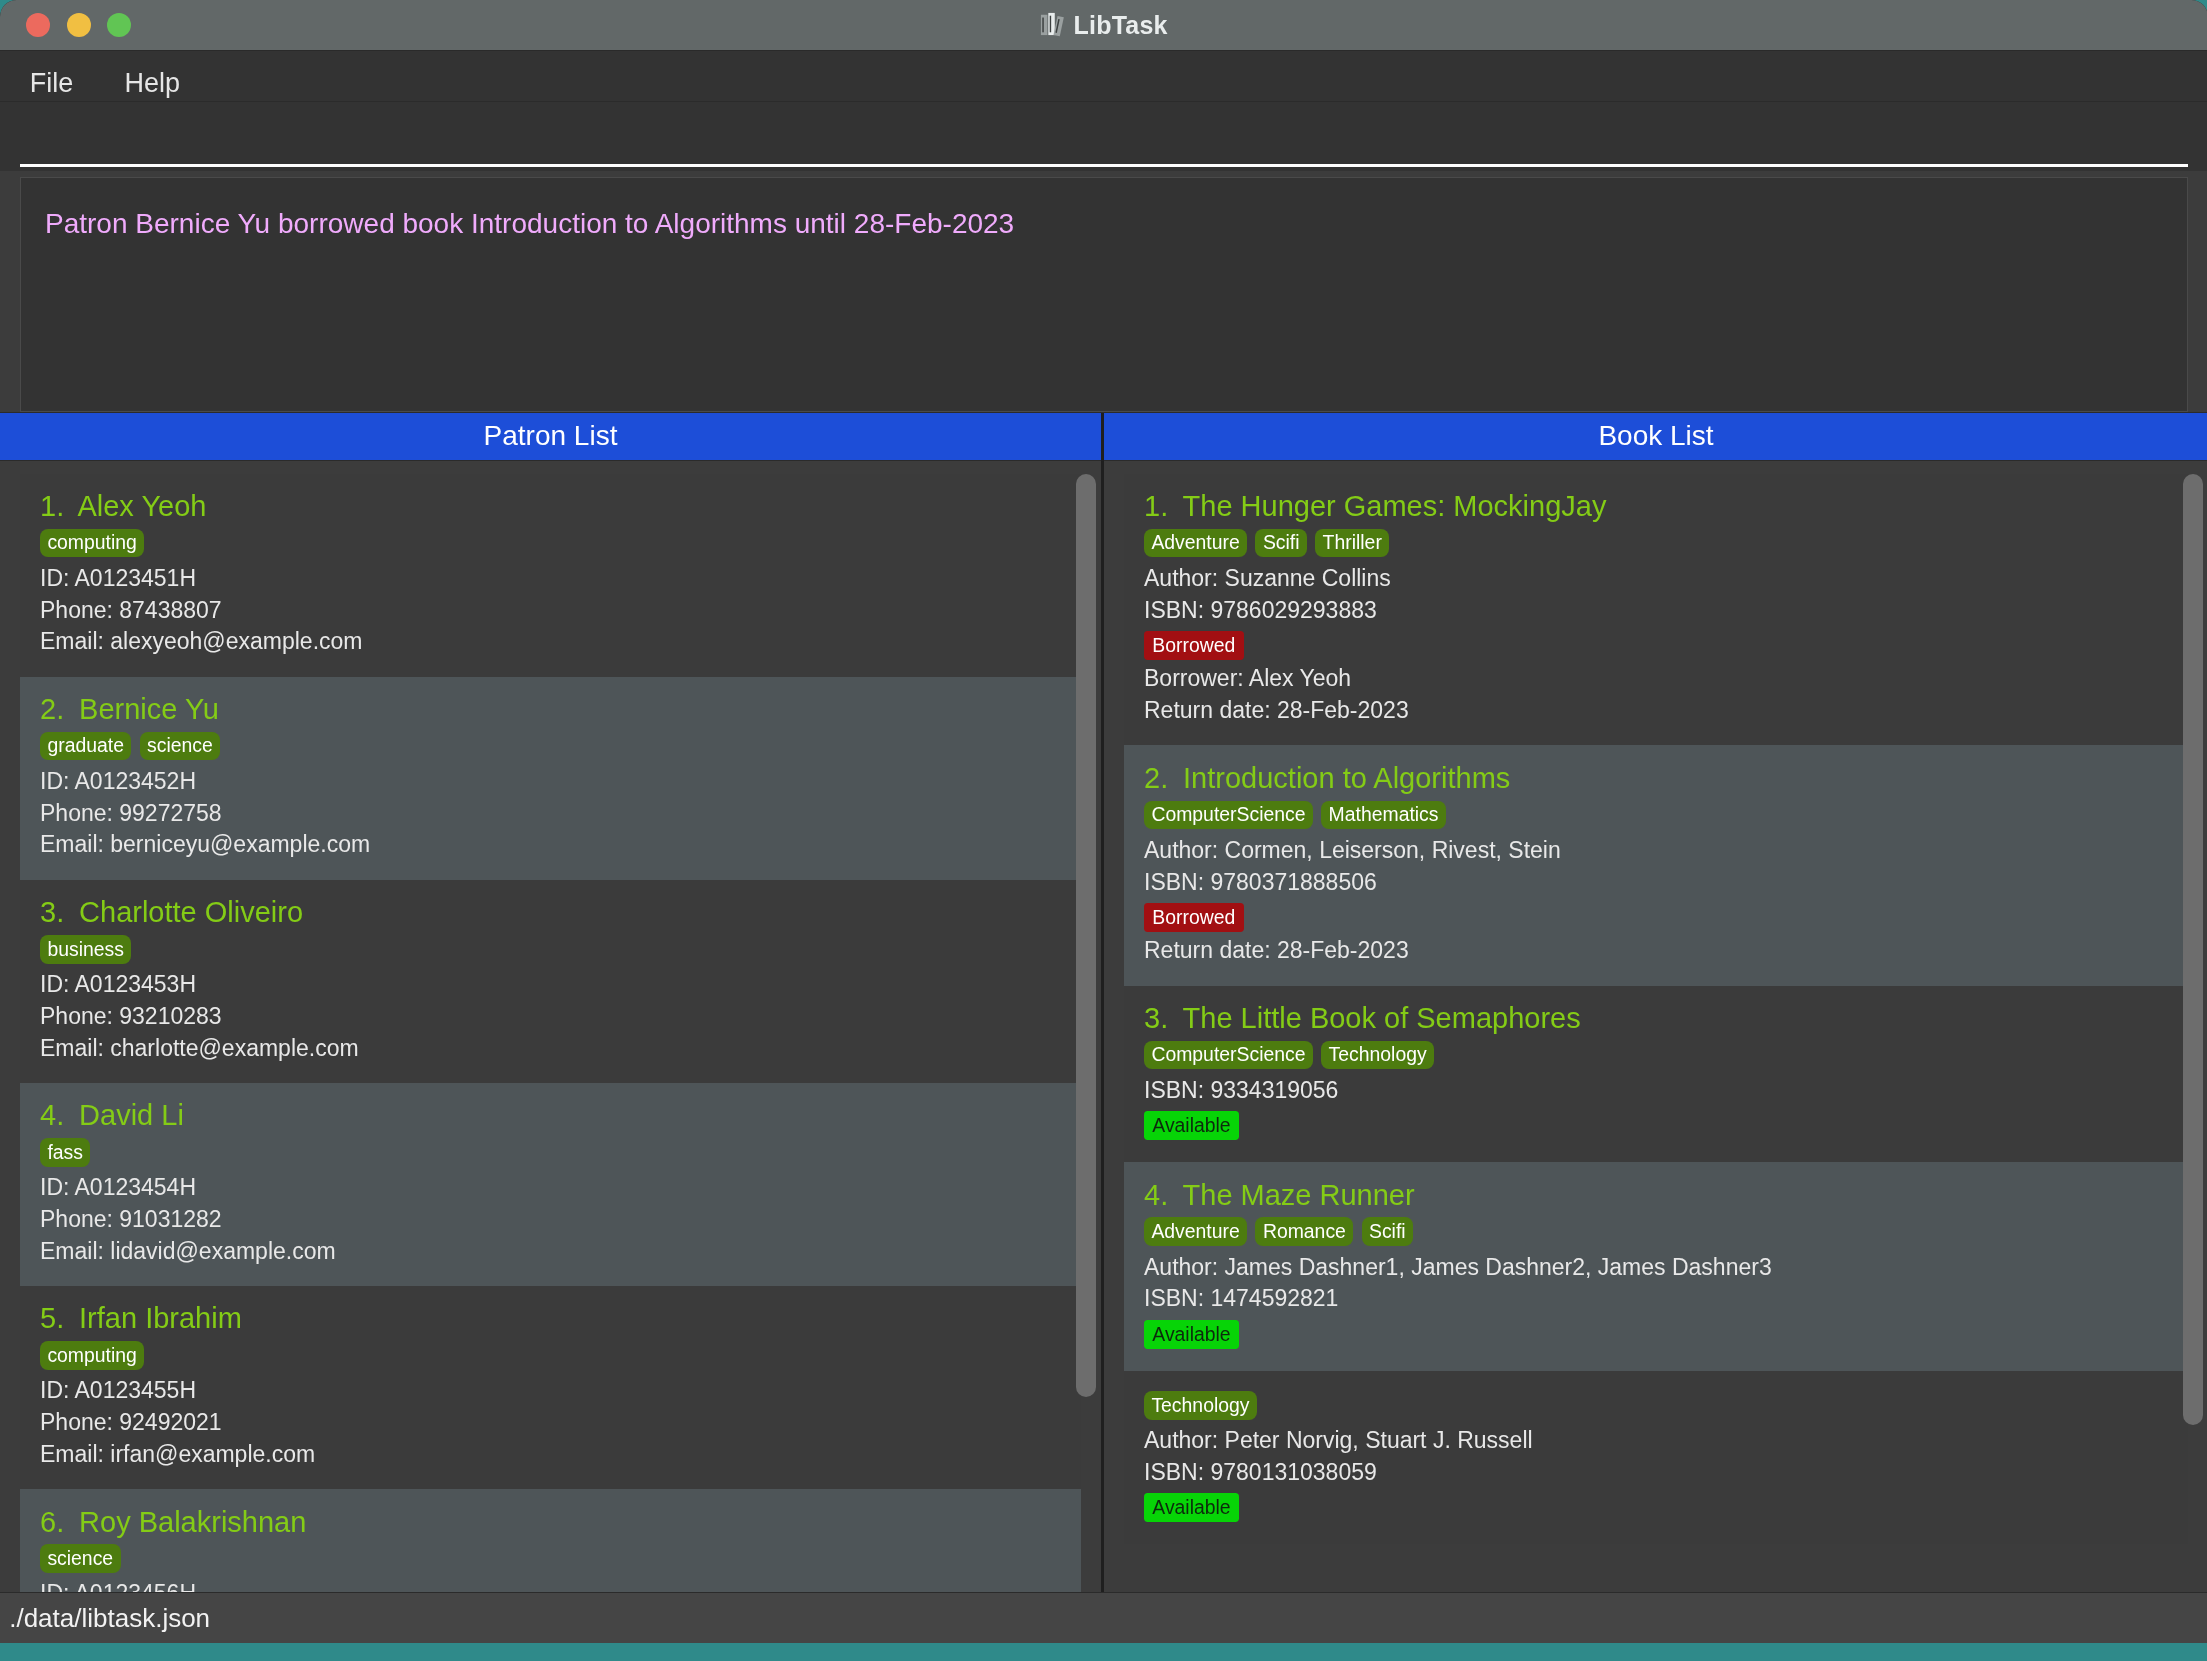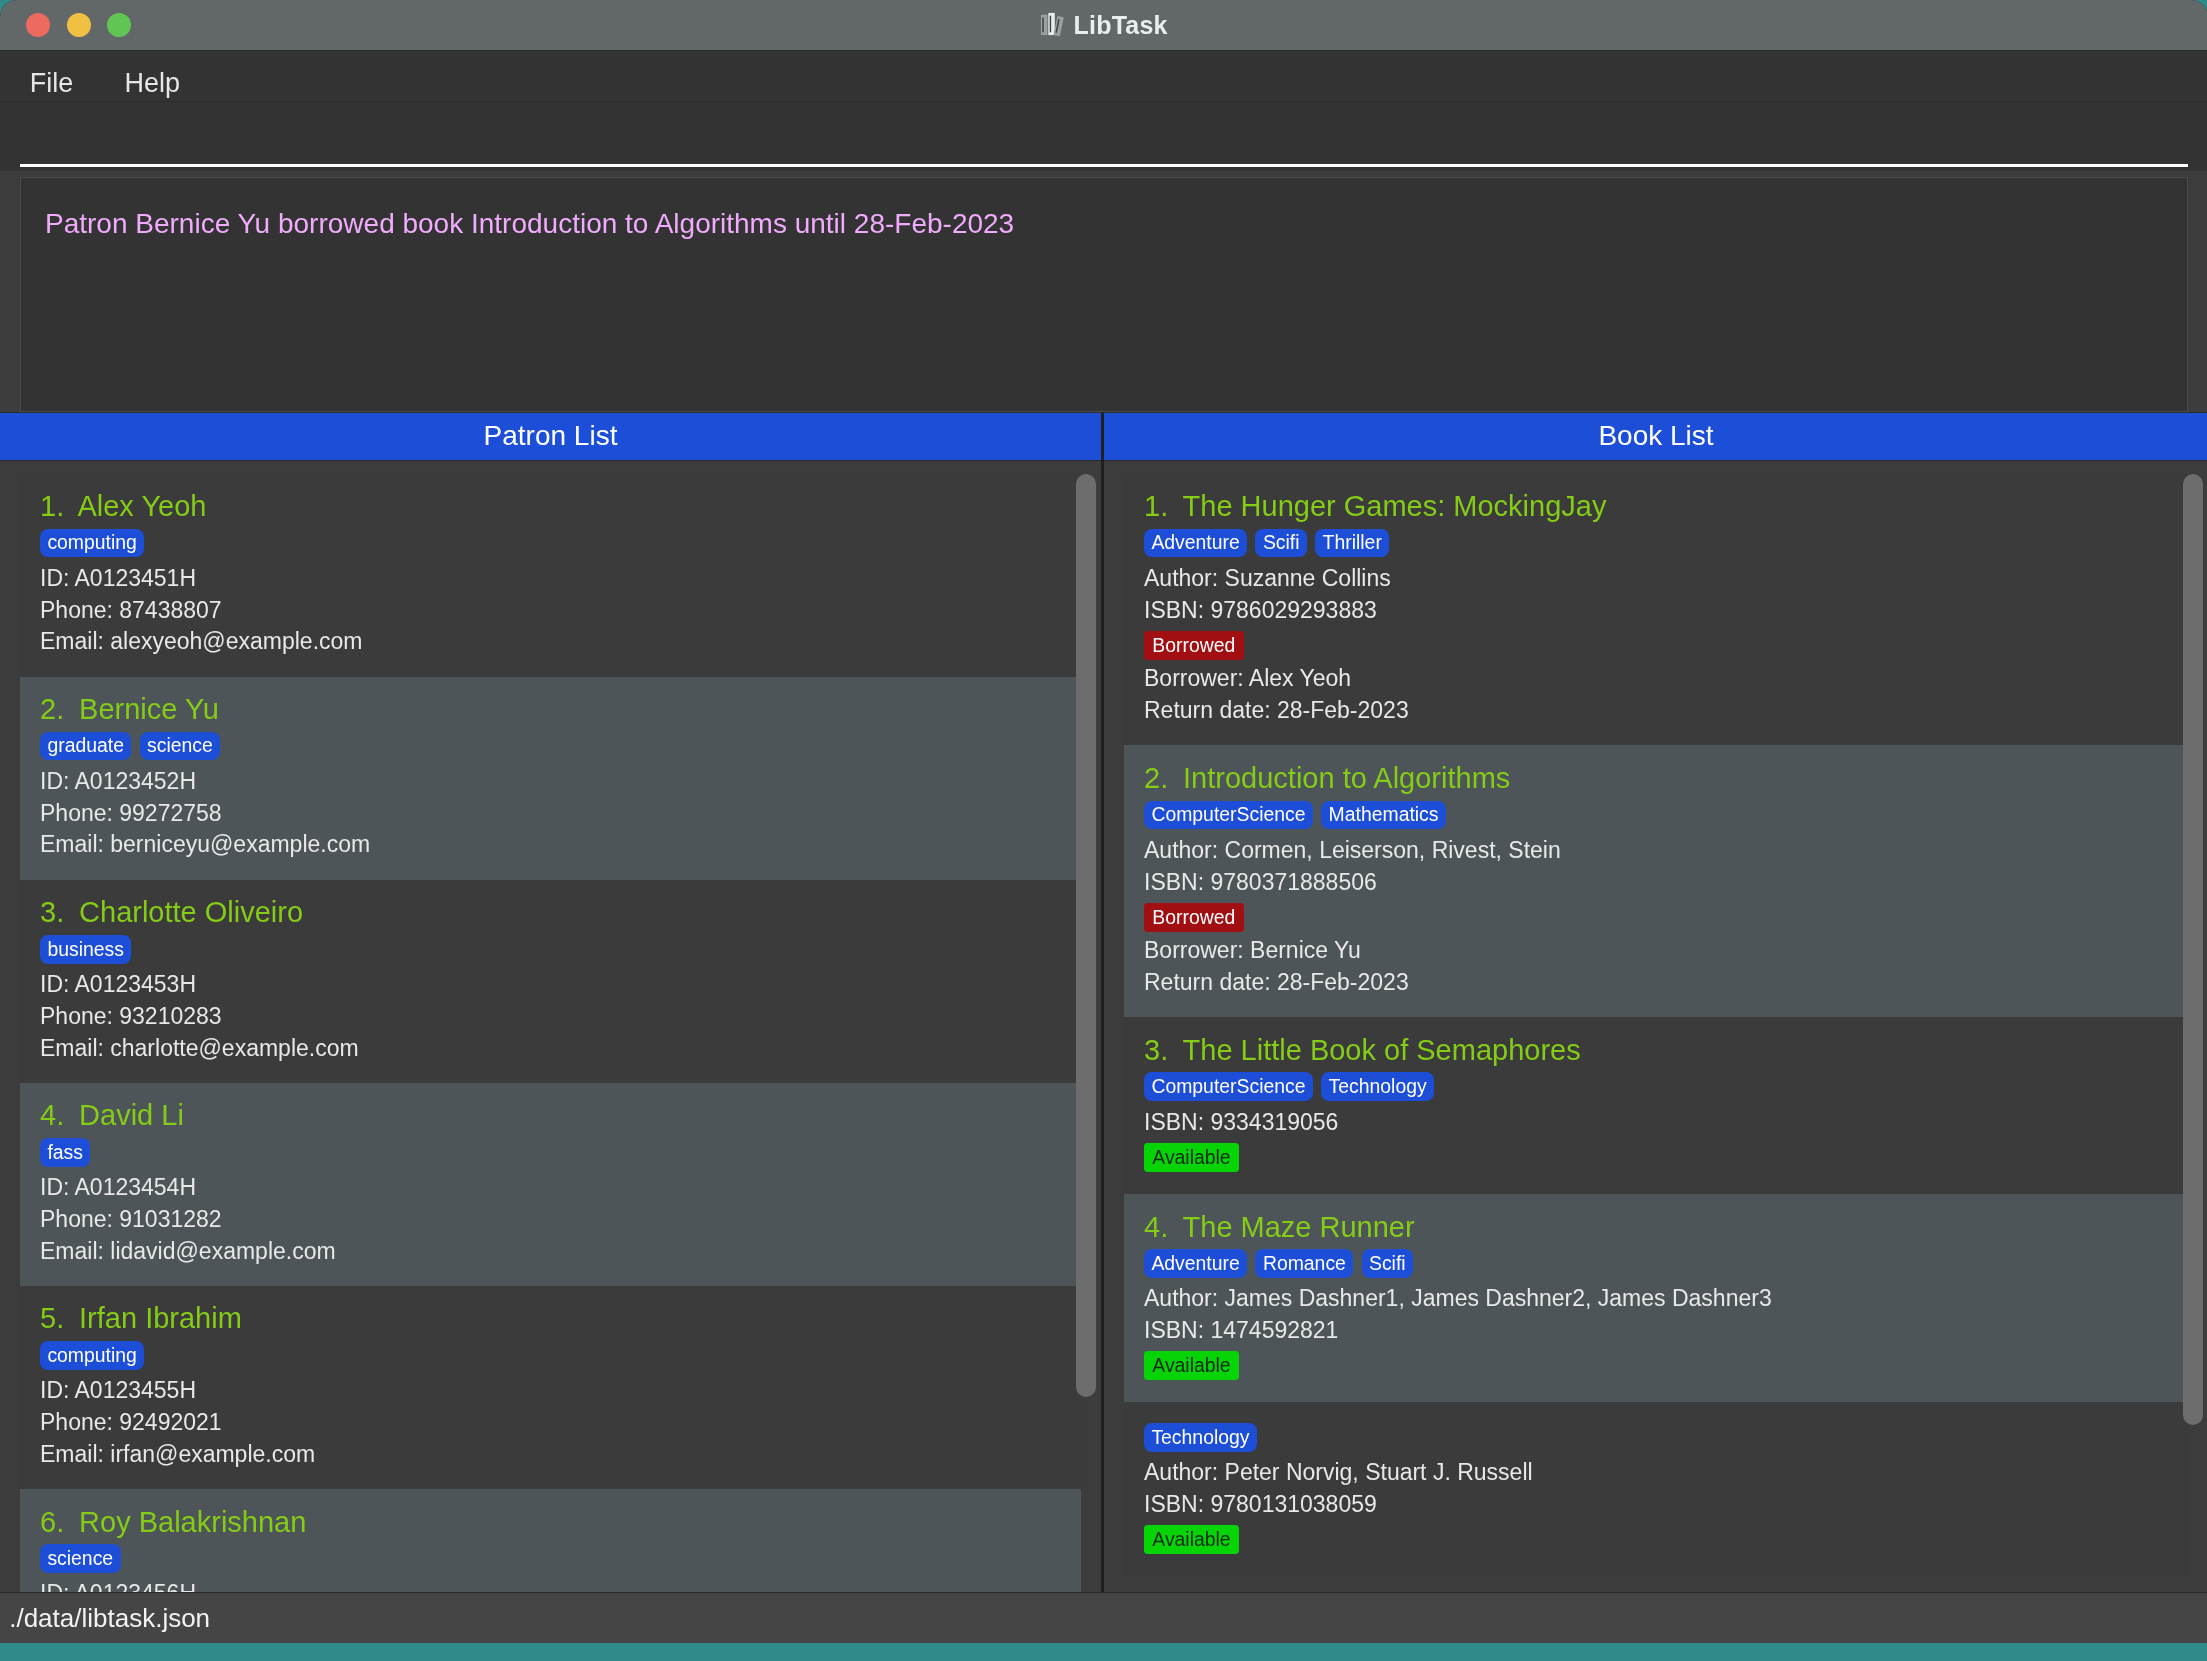--- a/index.html
+++ b/index.html
@@ -161,21 +161,21 @@
   .row-title {
     font-size: 29px;
     color: #84cc16;
     margin-bottom: 5.5px;
     white-space: nowrap;
   }
   .row-title .num { display: inline-block; min-width: 31px; }
 
   .tagrow { display: flex; flex-wrap: wrap; gap: 8.3px; margin: 3.7px 0 5.5px 0; }
   .tag {
-    background: #1d4ed8;
+    background: #4d7c0f;
     color: #ffffff;
     font-size: 19.4px;
     padding: 2.8px 7.4px 3.7px 7.4px;
     border-radius: 8px;
     line-height: 1.15;
   }
 
   .line {
     font-size: 23px;
     color: #e8e8e8;
@@ -348,21 +348,20 @@
             </div>
             <div class="row even">
               <div class="row-title"><span class="num">2.</span> Introduction to Algorithms</div>
               <div class="tagrow">
                 <span class="tag">ComputerScience</span>
                 <span class="tag">Mathematics</span>
               </div>
               <div class="line">Author: Cormen, Leiserson, Rivest, Stein</div>
               <div class="line">ISBN: 9780371888506</div>
               <div><span class="status borrowed">Borrowed</span></div>
-              <div class="line">Borrower: Bernice Yu</div>
               <div class="line">Return date: 28-Feb-2023</div>
             </div>
             <div class="row odd">
               <div class="row-title"><span class="num">3.</span> The Little Book of Semaphores</div>
               <div class="tagrow">
                 <span class="tag">ComputerScience</span>
                 <span class="tag">Technology</span>
               </div>
               <div class="line">ISBN: 9334319056</div>
               <div><span class="status available">Available</span></div>

